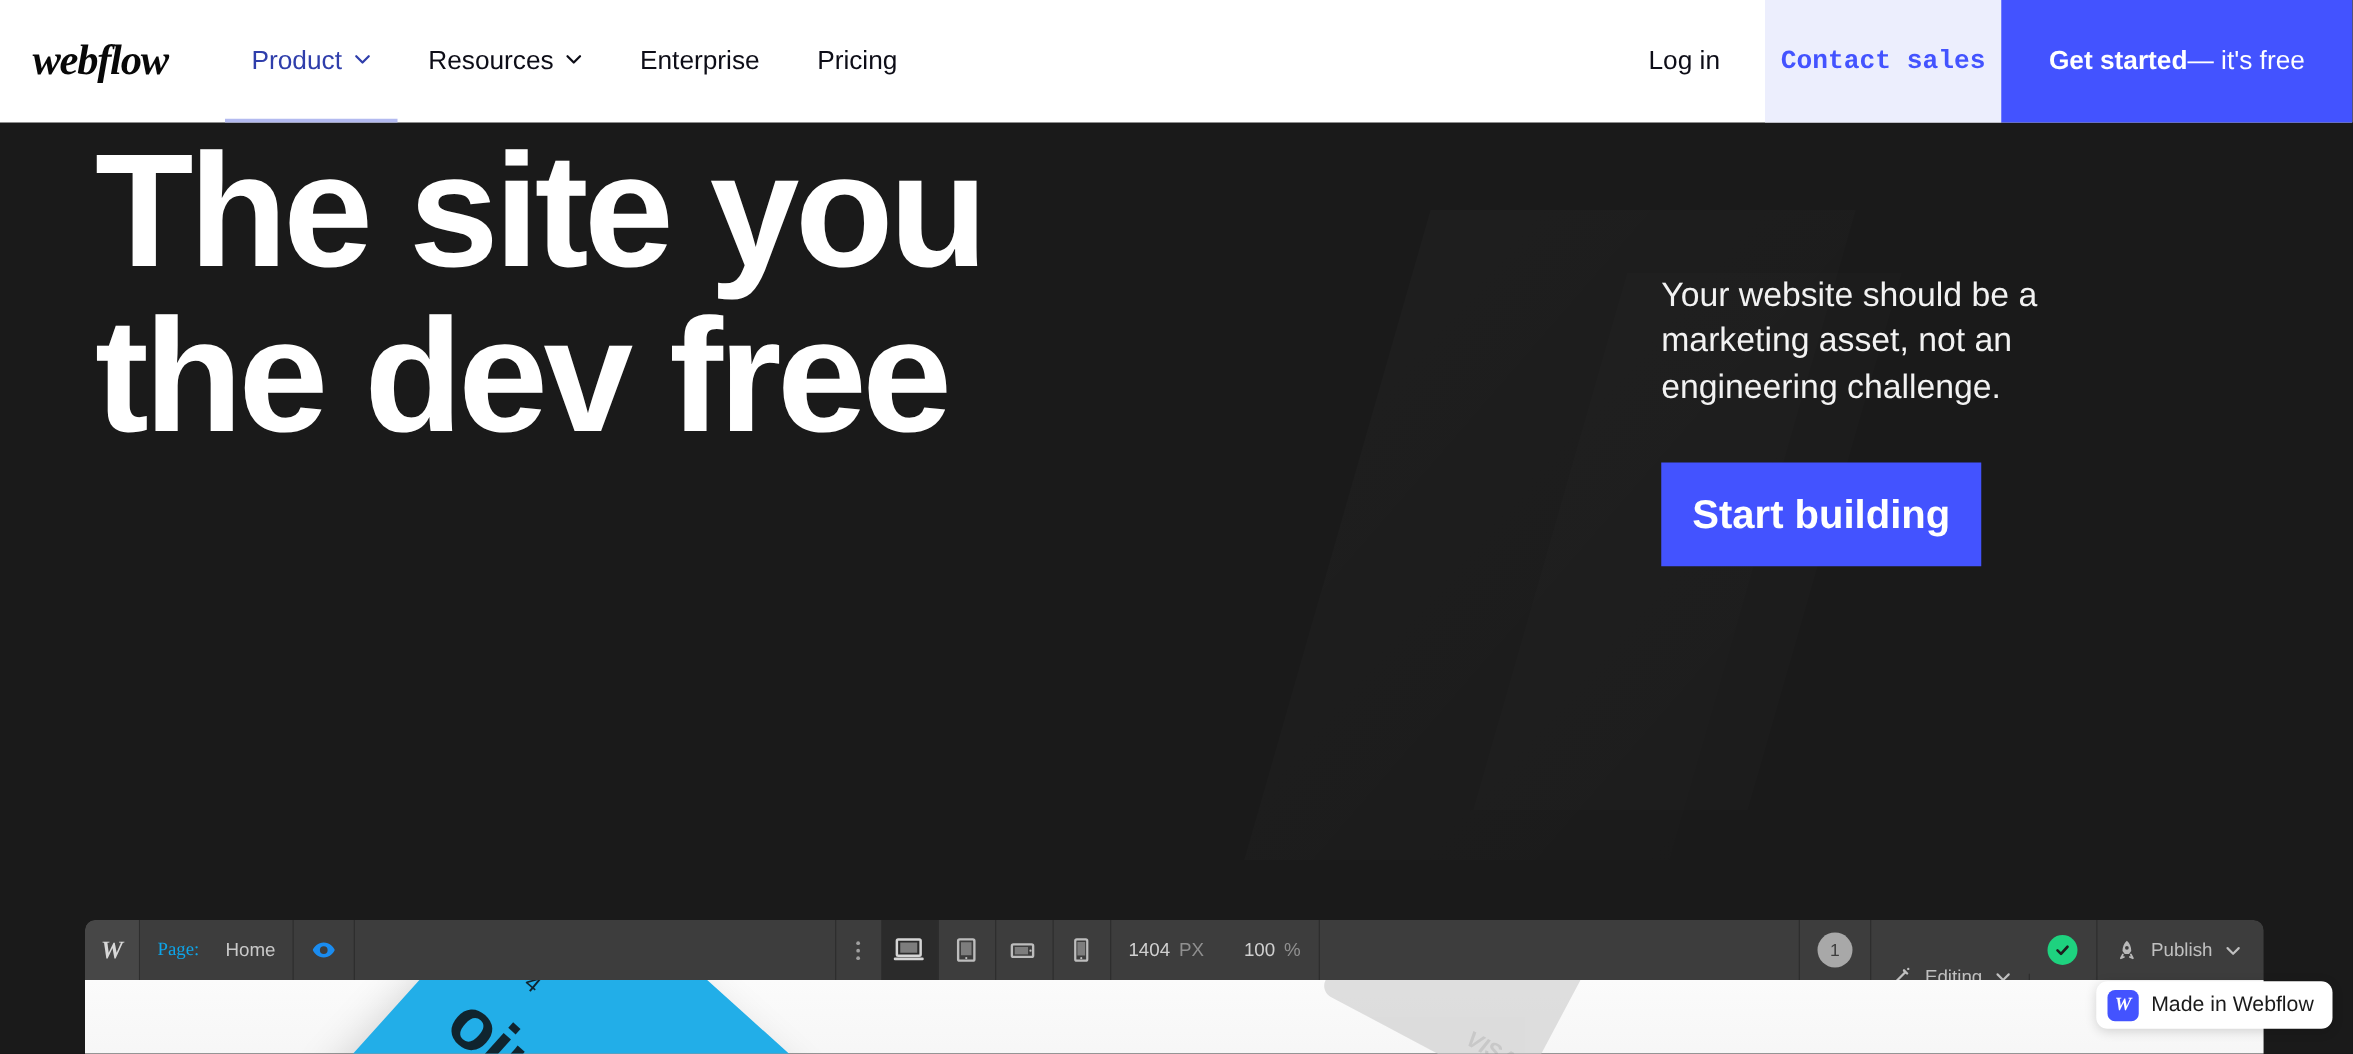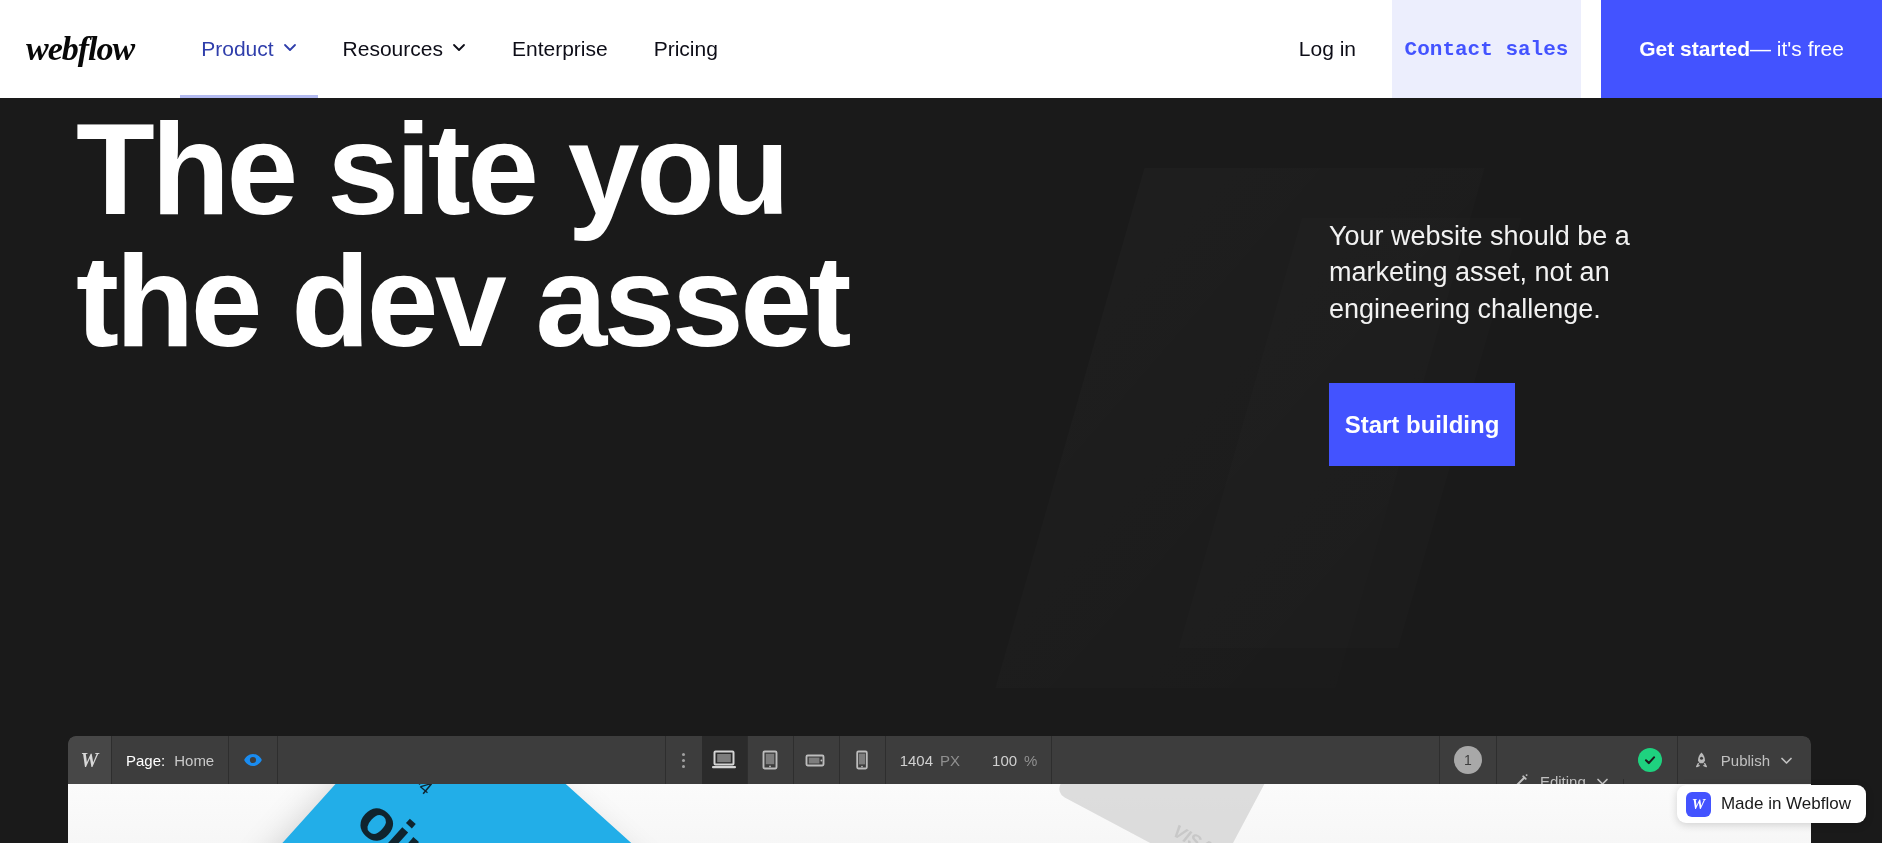--- a/index.html
+++ b/index.html
@@ -64,21 +64,21 @@
     font-size:21px; font-weight:bold;
     cursor:pointer; white-space:nowrap;
     border:none;
     font-family:Liberation Mono, monospace;
   }
   .btn-started {
     display:flex; align-items:center; justify-content:center;
     width:281px;
     background:#4353ff; color:#ffffff;
     font-size:21px; cursor:pointer; white-space:nowrap;
-    border:none; font-family:inherit;margin-left:20px;
+    border:none; font-family:inherit;
   }
   .btn-started b { font-weight:bold; }
   .btn-started span { font-weight:normal; }
 
   
   .hero {
     position:absolute; top:98px; left:0;
     width:1882px; height:745px;
     background:#1a1a1a;
     overflow:hidden;
@@ -116,24 +116,24 @@
     left:1329px; top:120px;
     width:400px;
   }
   .hero-sub {
     color:#f2f2f2;
     font-size:27px;
     line-height:1.35;
     font-weight:normal;
   }
   .btn-start-building {
-    margin-top:56px;
-    width:186px; height:83px;
+    margin-top:43px;
+    width:256px; height:83px;
     background:#4353ff; color:#ffffff;
-    font-size:24px; font-weight:bold;
+    font-size:32px; font-weight:bold;
     border:none; cursor:pointer;
     font-family:inherit;
     display:flex; align-items:center; justify-content:center;
   }
 
   
   .designer {
     position:absolute;
     left:68px; top:638px;
     width:1743px; height:205px;
@@ -160,21 +160,21 @@
     width:44px; justify-content:center;
     background:#474747;
     border-radius:8px 0 0 0;
   }
   .tb-logo span {
     font-family:"Liberation Serif", serif;
     font-style:italic; font-weight:bold;
     font-size:20px; color:#d8d8d8;
   }
   .tb-page { color:#c9c9c9; }
-  .tb-page .lbl { color:#ffffff; margin-right:9px; }
+  .tb-page .lbl { color:#0ea5e9; margin-right:21px;font-family:Liberation Serif, serif; }
   .tb-flex { flex:1 1 auto; border-right:1px solid #2e2e2e; }
   .tb-dots {
     width:36px; justify-content:center;
     flex-direction:column; gap:3px;
   }
   .dot { width:3px; height:3px; border-radius:50%; background:#a0a0a0; }
   .tb-dev {
     width:46px; justify-content:center;
   }
   .tb-dev.active { background:#2b2b2b; }
@@ -314,21 +314,21 @@
     </button>
   </div>
 </div>
 
 <div class="hero">
   <div class="hero-deco"></div>
   <div class="hero-deco2"></div>
 
   <h1 class="headline">
     <span class="hl-line">The site you</span>
-    <span class="hl-line">the dev asset</span>
+    <span class="hl-line">the dev free</span>
   </h1>
 
   <div class="hero-right">
     <p class="hero-sub">Your website should be a marketing asset, not an engineering challenge.</p>
     <button class="btn-start-building">Start building</button>
   </div>
 
   <div class="designer">
 
     <div class="toolbar">

